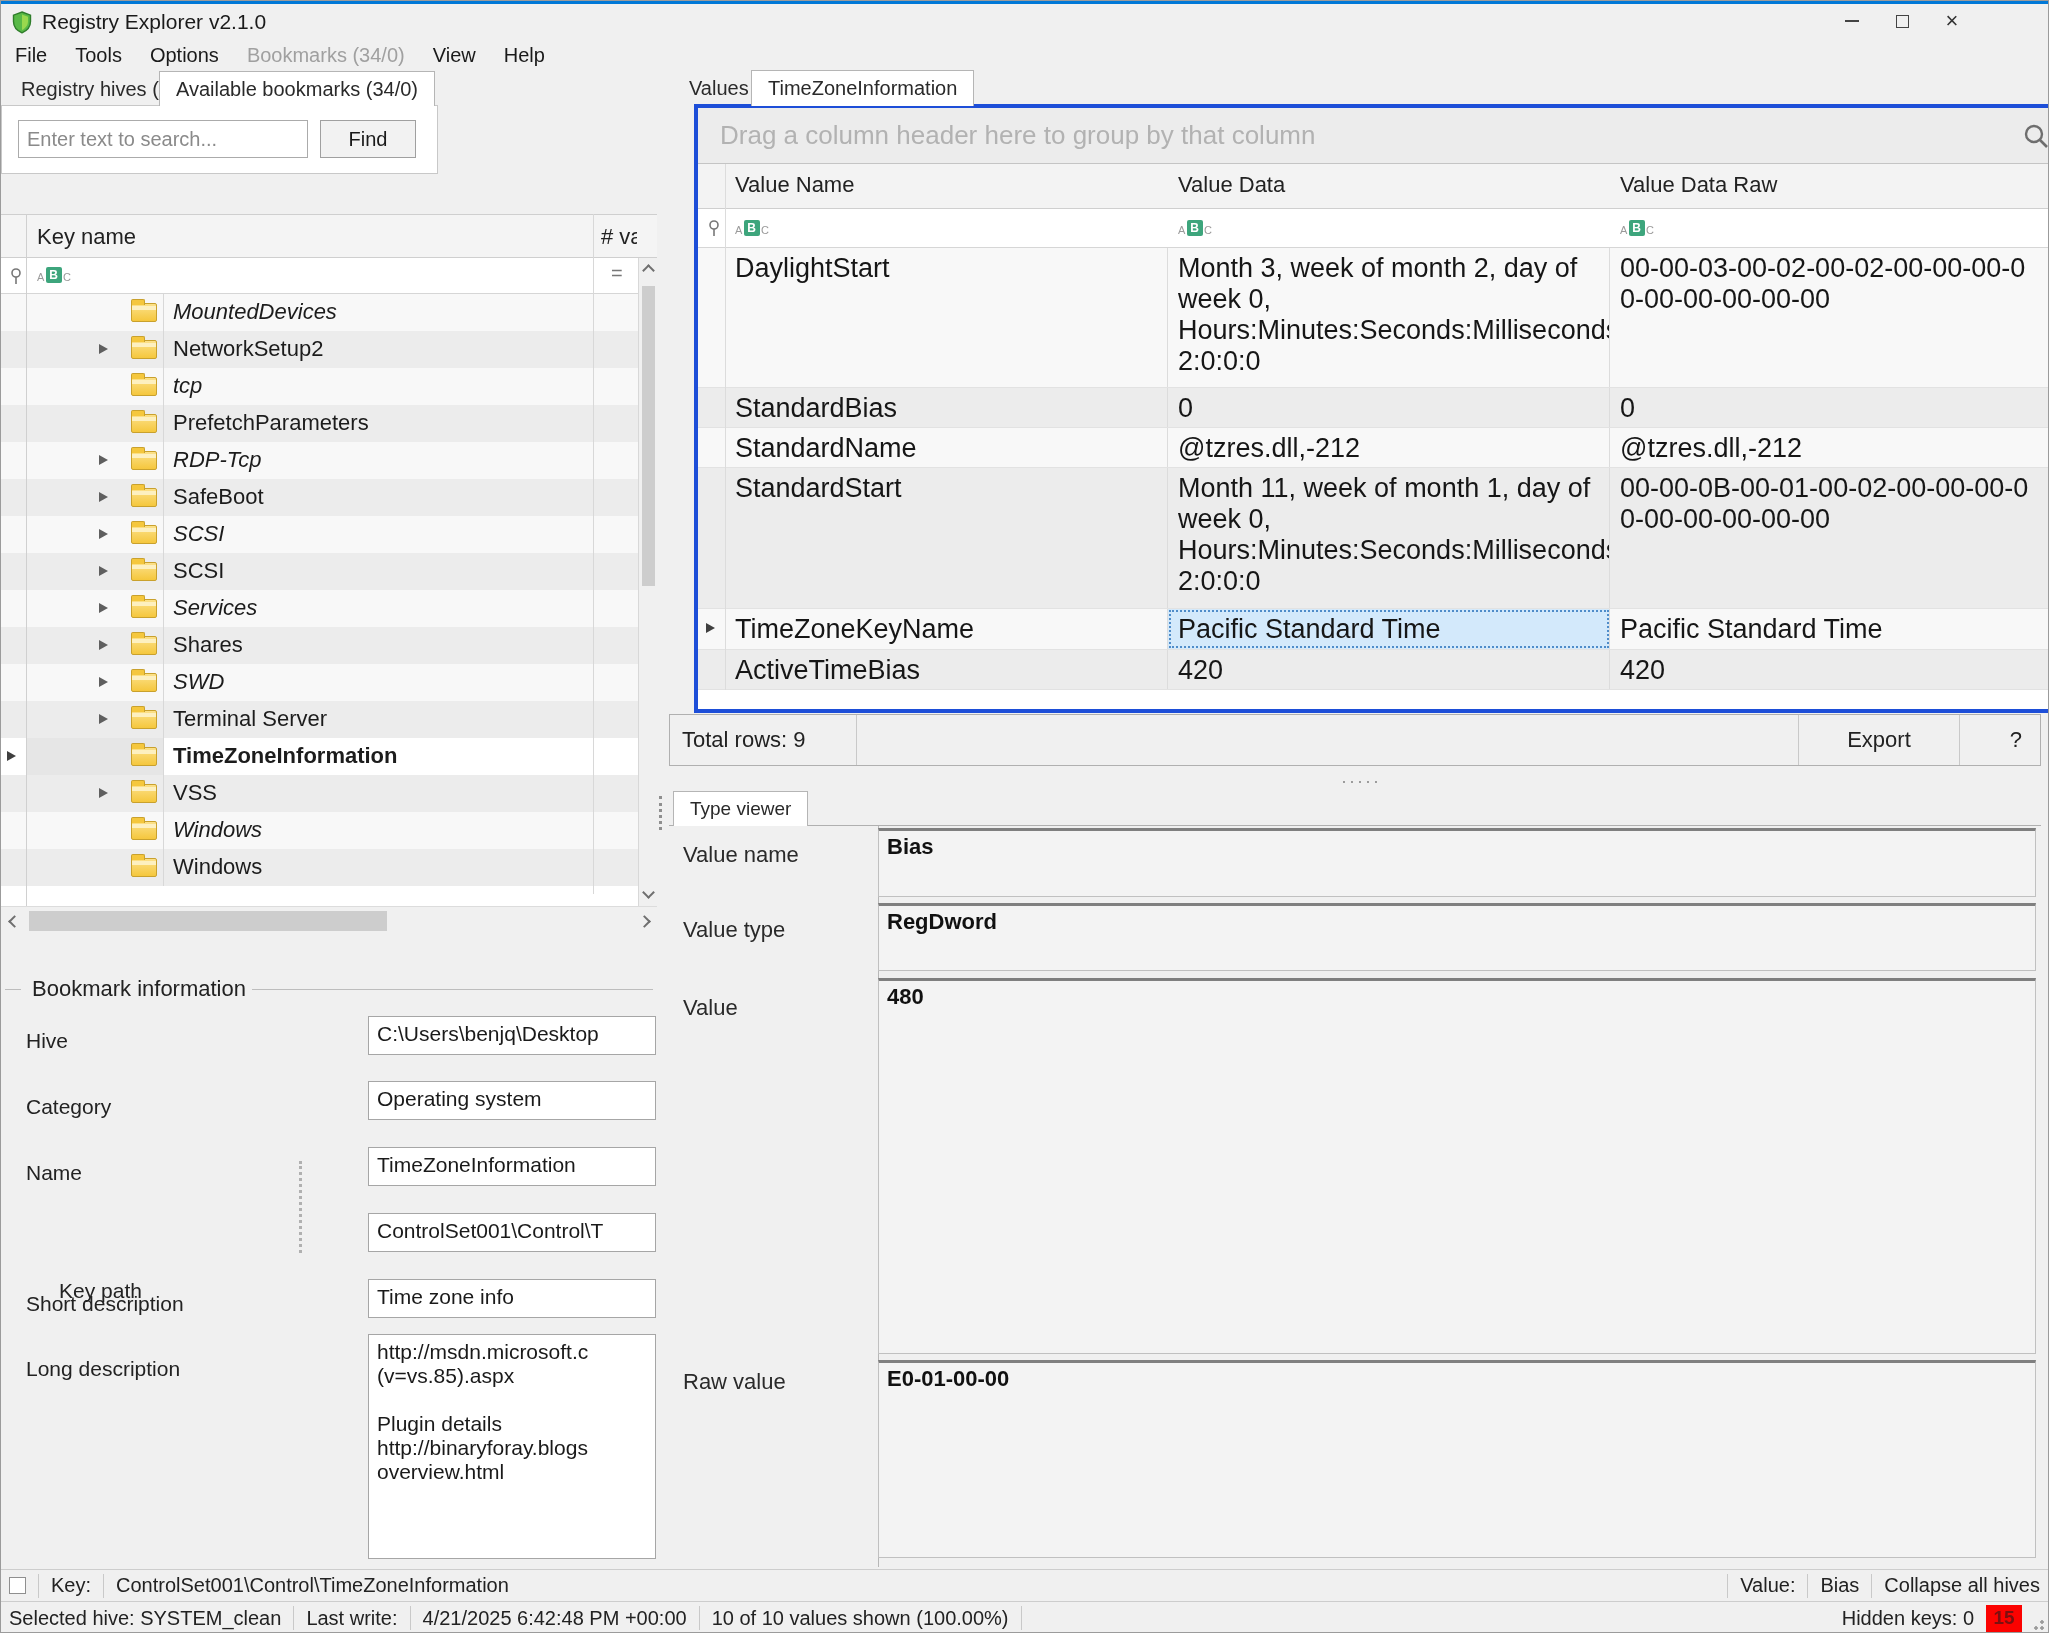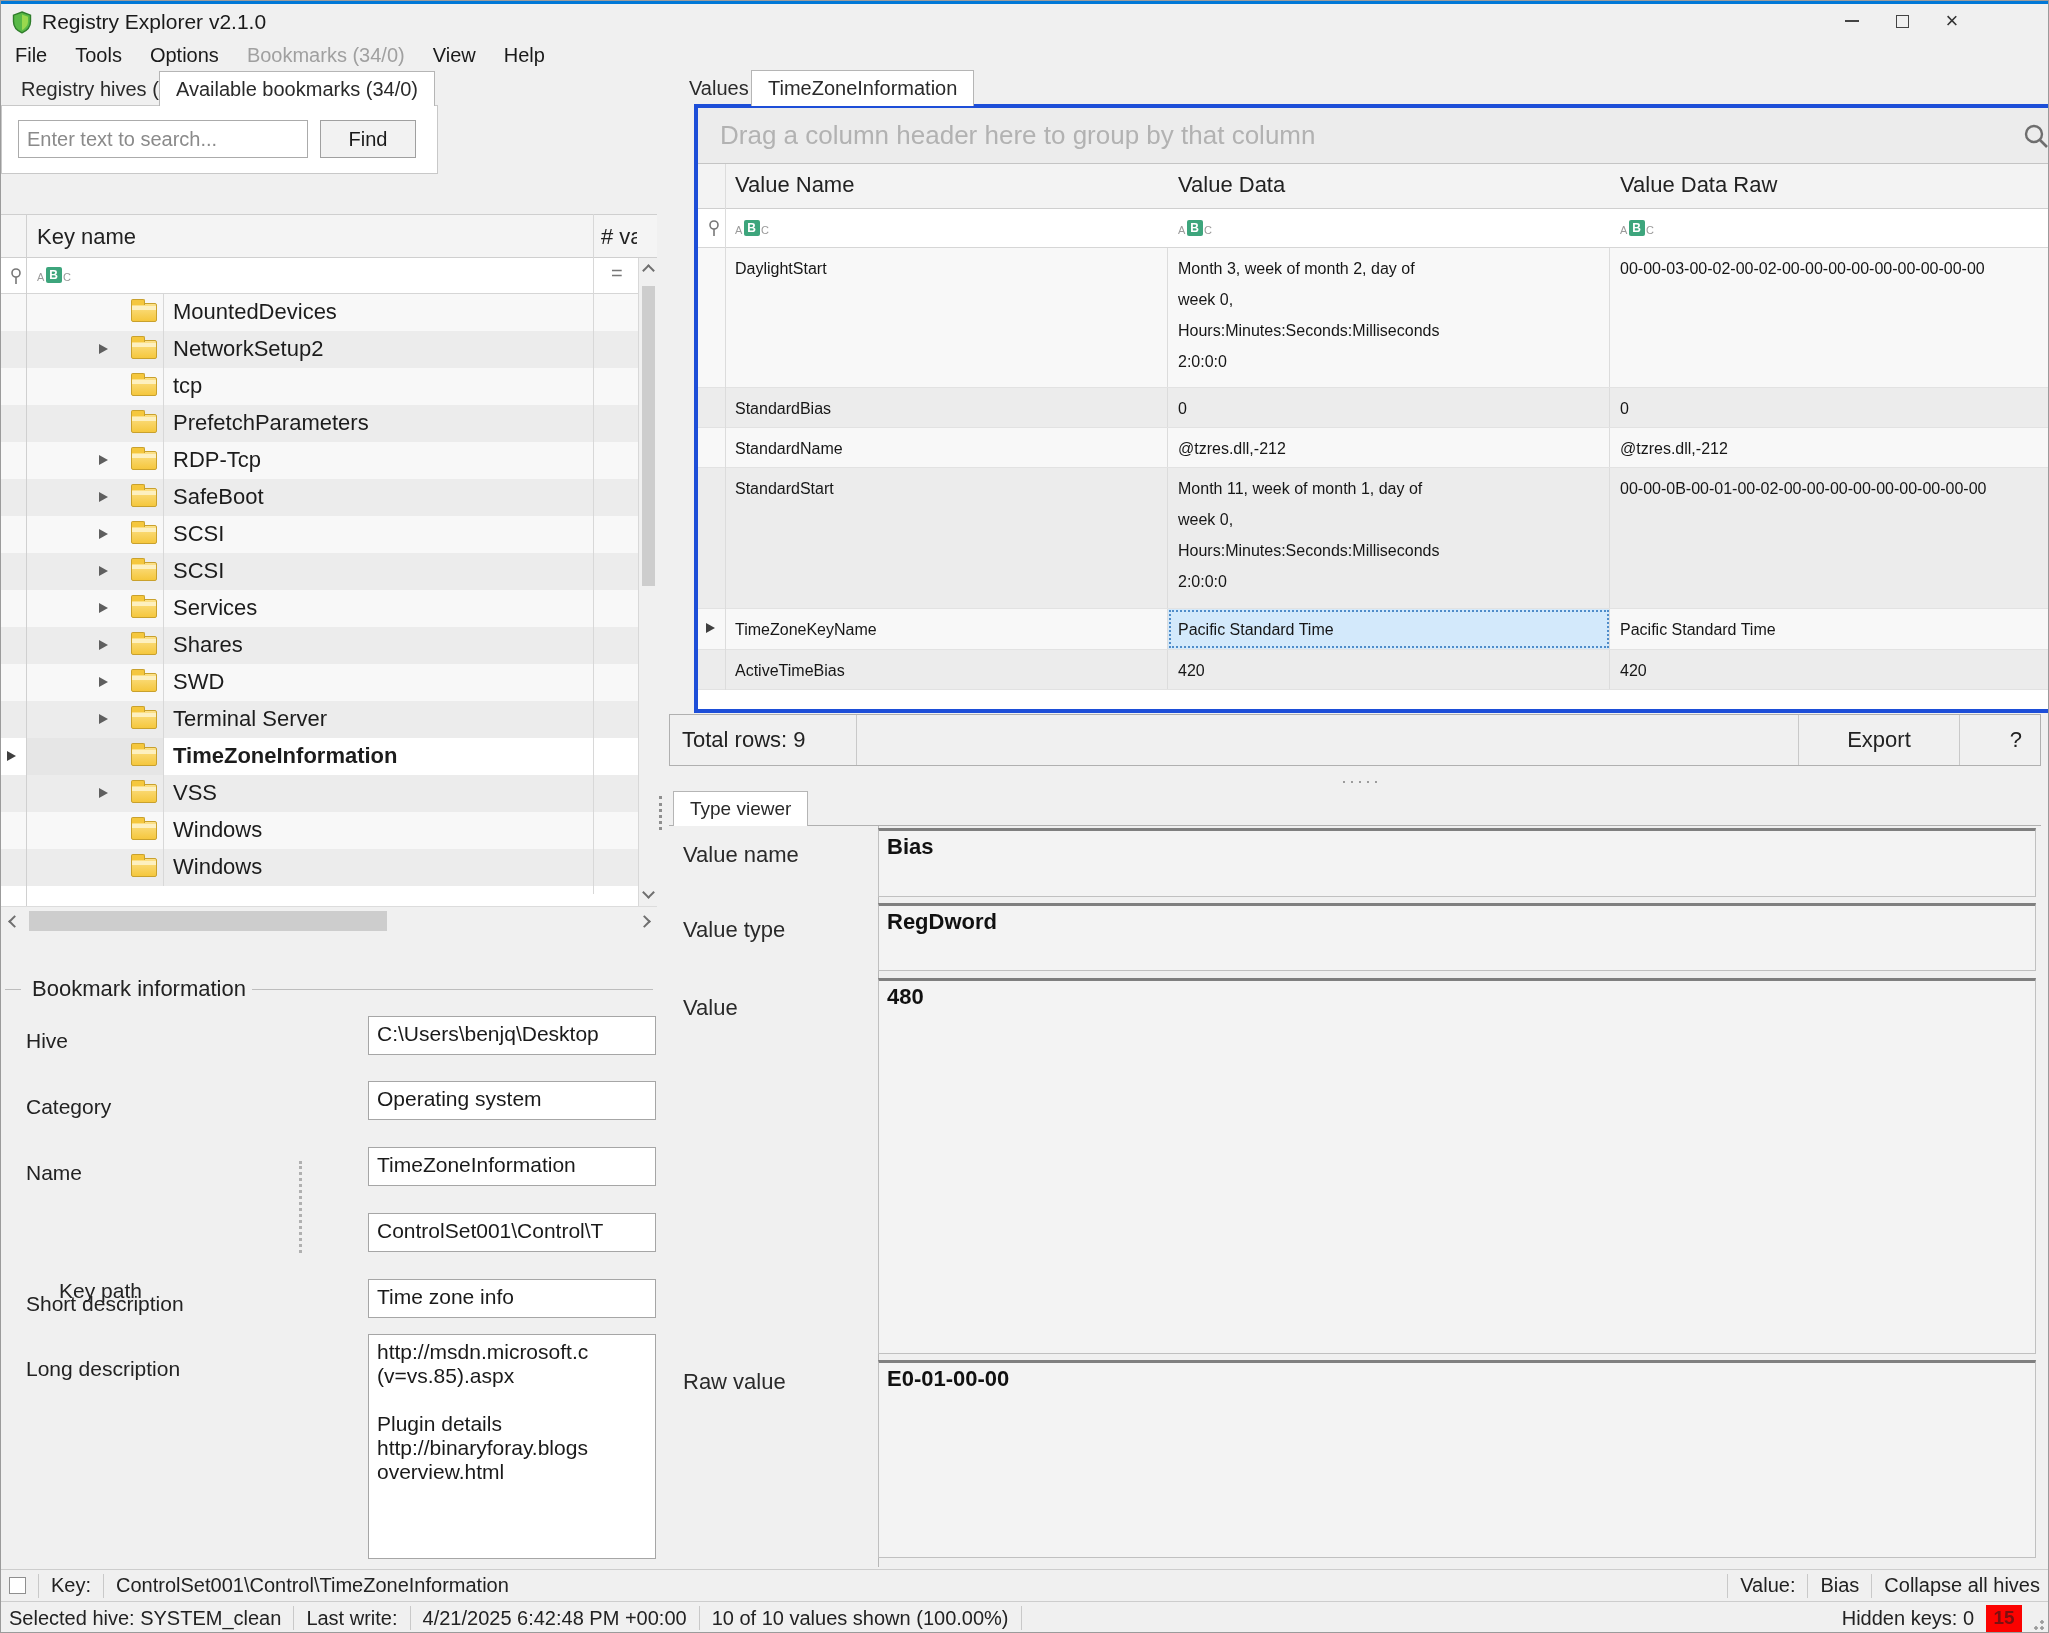--- a/index.html
+++ b/index.html
@@ -38,21 +38,21 @@
   .tree-box { left:0; top:213px; width:656px; height:692px; background:#fff; }
   .tree-header { position:absolute; left:0; top:0; width:656px; height:44px; background:#f4f4f4;
                  border-top:1px solid #cfcfcf; border-bottom:1px solid #cfcfcf; }
   .tree-header .h1 { position:absolute; left:36px; top:9px; font-size:22px; font-weight:500; color:#222; }
   .tree-header .h2 { position:absolute; left:600px; top:9px; font-size:22px; font-weight:500; color:#222;
                      width:36px; overflow:hidden; white-space:nowrap; }
   .tree-filter { position:absolute; left:0; top:44px; width:656px; height:36px; background:#fff;
                  border-bottom:1px solid #d6d6d6; }
   .trows { position:absolute; left:0; top:80px; width:637px; }
   .trow { position:relative; height:37px; }
-  .trow.light { background:#f8f8f8; }
+  .trow.light { background:#f8f8f8;font-style:italic; }
   .trow.dark  { background:#ececec; }
   .trow.sel   { background:#ffffff; }
   .trow.sel .indent-strip { position:absolute; left:25px; top:0; width:137px; height:37px; background:#e6e6e6; }
   .exp { position:absolute; left:98px; top:13px; width:0; height:0;
          border-left:9px solid #5f5f5f; border-top:5.5px solid transparent; border-bottom:5.5px solid transparent; }
   .fold { position:absolute; left:130px; top:9px; width:26px; height:19px;
           background:linear-gradient(#fce18a,#f5c73d); border:1px solid #c9a12d; border-radius:2px; }
   .fold::before { content:""; position:absolute; left:-1px; top:-5px; width:12px; height:5px;
                   background:#f5c73d; border:1px solid #c9a12d; border-bottom:none; border-radius:2px 2px 0 0; }
   .fold::after { content:""; position:absolute; left:0; top:2px; width:24px; height:4px; background:#fdf0c0; }
@@ -87,21 +87,21 @@
   .group-bar span { font-size:26px; color:#b2b2b2; margin-left:22px; }
   .mag { position:absolute; right:18px; top:14px; }
   .ghead { position:absolute; left:0; top:56px; width:1370px; height:45px; background:#f3f3f3; border-bottom:1px solid #cfcfcf; }
   .ghead div { position:absolute; top:8px; font-size:22px; font-weight:500; color:#222; }
   .gfilter { position:absolute; left:0; top:101px; width:1370px; height:39px; background:#fff; border-bottom:1px solid #d6d6d6; }
   .abc { display:inline-flex; align-items:flex-end; font-size:11px; color:#9a9a9a; letter-spacing:1px; }
   .abc b { background:#3da57c; color:#fff; font-size:12px; padding:1px 3px; border-radius:2px; margin:0 1px; font-weight:bold; }
   .grow { position:absolute; left:0; width:1352px; }
   .grow.light { background:#f8f8f8; } .grow.dark { background:#ececec; }
   .gcell { position:absolute; top:0; bottom:0; border-right:1px solid #dcdcdc; padding:5px 10px;
-           font-size:16px; line-height:31px; color:#161616; white-space:pre-line; overflow:hidden; }
+           font-size:27px; line-height:31px; color:#161616; white-space:pre-line; overflow:hidden; }
   .gcell.raw { word-break:break-all; white-space:normal; }
   .grid-vline { position:absolute; width:1px; background:#dcdcdc; }
   .grow-sep { border-bottom:1px solid #e2e2e2; }
   .selcell { background:#d3e9fb; outline:2px dotted #4f8cc9; outline-offset:-3px; white-space:nowrap; }
 
   .grid-footer { left:668px; top:713px; width:1372px; height:52px; background:#f0f0f0; border:1px solid #b0b0b0;
                  display:flex; align-items:center; font-size:22px; color:#222;gap:32px; }
   .vsep { width:1px; height:100%; background:#c9c9c9; }
   .hsplit-dots { left:1330px; top:770px; width:60px; text-align:center; color:#8f8f8f; font-size:18px; letter-spacing:2px; }
   .panel-vgrip { left:658px; top:795px; height:34px; border-left:3px dotted #8f8f8f; }

